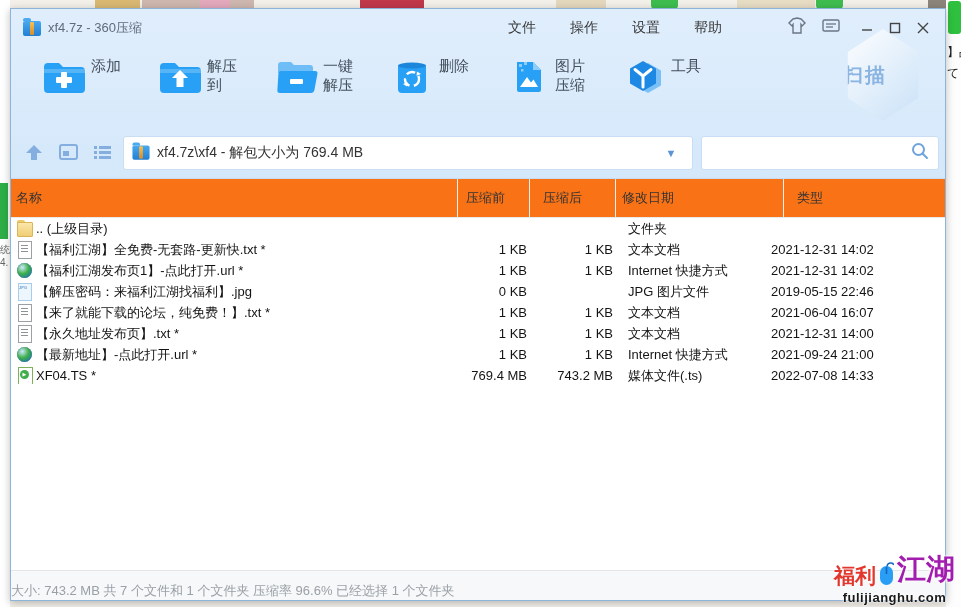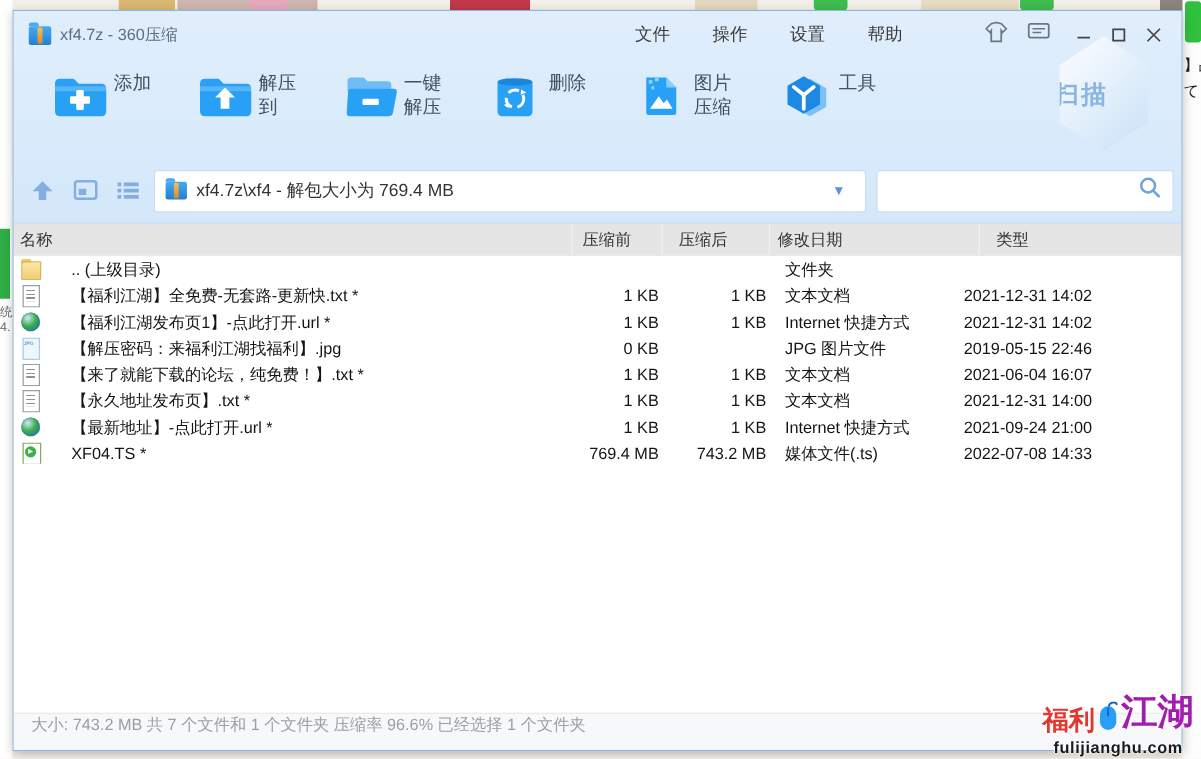--- a/index.html
+++ b/index.html
@@ -52,25 +52,25 @@
   .addr-box { flex:1; height:34px; background:#fff; border:1px solid #c9def2; border-radius:3px;
               display:flex; align-items:center; padding:0 8px; gap:7px; min-width:0; }
   .addr-box .arc-ico { transform:scale(.95); }
   .addr-text { font-size:14px; color:#333; white-space:nowrap; overflow:hidden; flex:1; }
   .addr-caret { width:26px; text-align:center; color:#5e93d6; font-size:11px; }
   .search-box { width:238px; height:34px; background:#fff; border:1px solid #c9def2; border-radius:3px;
                 display:flex; align-items:center; padding:0 8px; }
   .search-input { flex:1; border:none; outline:none; font-size:13px; color:#333; background:transparent; font-family:inherit; }
 
   
-  .thead { height:26px; display:flex; align-items:center; background:#e5e5e5; border-bottom:1px solid #e9e9e9; font-size:13px; color:#333; }
+  .thead { height:39px; display:flex; align-items:center; background:#f97316; border-bottom:1px solid #e9e9e9; font-size:13px; color:#333; }
   .tlist { flex:1; background:#fff; overflow:hidden; position:relative; }
   .row { height:21px; display:flex; align-items:center; font-size:13px; color:#141414; }
   .c { white-space:nowrap; overflow:hidden; }
-  .c-name { flex:1; display:flex; align-items:center; gap:24px; padding-left:5px; min-width:0; }
+  .c-name { flex:1; display:flex; align-items:center; gap:3px; padding-left:5px; min-width:0; }
   .c-before { width:72px; text-align:right; padding-right:2px; }
   .c-after  { width:86px; text-align:right; padding-right:2px; }
   .c-type   { width:150px; padding-left:13px; }
   .c-date   { width:168px; padding-left:6px; }
   .c-sp     { width:12px; }
   .h { height:100%; display:flex; align-items:center; }
   .h-name { flex:1; padding-left:5px; }
   .h-before { width:72px; border-left:1px solid #f0f0f0; padding-left:8px; }
   .h-after { width:86px; border-left:1px solid #f0f0f0; padding-left:13px; }
   .h-type { width:150px; border-left:1px solid #f0f0f0; padding-left:13px; }
@@ -85,21 +85,21 @@
       background:repeating-linear-gradient(#8d9297 0 1px,transparent 1px 3px); }
   .fi-globe::before { content:''; position:absolute; left:1px; top:1px; width:15px; height:15px; border-radius:50%;
       background:radial-gradient(circle at 35% 30%, #cfe9ff 0%, #3dae49 45%, #1b6fbe 90%); box-shadow:inset 0 0 1px #14508a; }
   .fi-jpg::before { content:''; position:absolute; left:2px; top:0; width:12px; height:16px; background:#eef6fd; border:1px solid #a9cce9; }
   .fi-jpg::after { content:'JPG'; position:absolute; left:3px; top:2px; font-size:4px; color:#6b9fce; font-weight:bold; }
   .fi-media::before { content:''; position:absolute; left:2px; top:0; width:13px; height:16px; background:#fff; border:1px solid #7cb35a; }
   .fi-media::after { content:'▶'; position:absolute; left:4px; top:3px; width:9px; height:9px; border-radius:50%;
       background:#3fae4b; color:#fff; font-size:5px; line-height:9px; text-align:center; }
 
   
-  .statusbar { height:30px; background:#f7f8f9; border-top:1px solid #e4e6e8; display:flex; align-items:flex-start; padding-left:14px; }
+  .statusbar { height:30px; background:#f7f8f9; border-top:1px solid #e4e6e8; display:flex; align-items:flex-end; }
   .status-text { font-size:13px; color:#9aa0a6; }
 
   
   .watermark { position:absolute; right:6px; bottom:2px; text-align:center; z-index:5;
       text-shadow:0 0 3px #fff,0 0 3px #fff; }
   .wm-line1 { display:flex; align-items:flex-end; justify-content:center; gap:2px; }
   .wm-red { color:#e2372e; font-size:21px; font-weight:bold; }
   .wm-green { color:#a21caf; font-size:29px; font-weight:bold; }
   .wm-domain { font-size:13px; font-weight:bold; color:#1a1a1a; letter-spacing:.5px; }
 </style>

